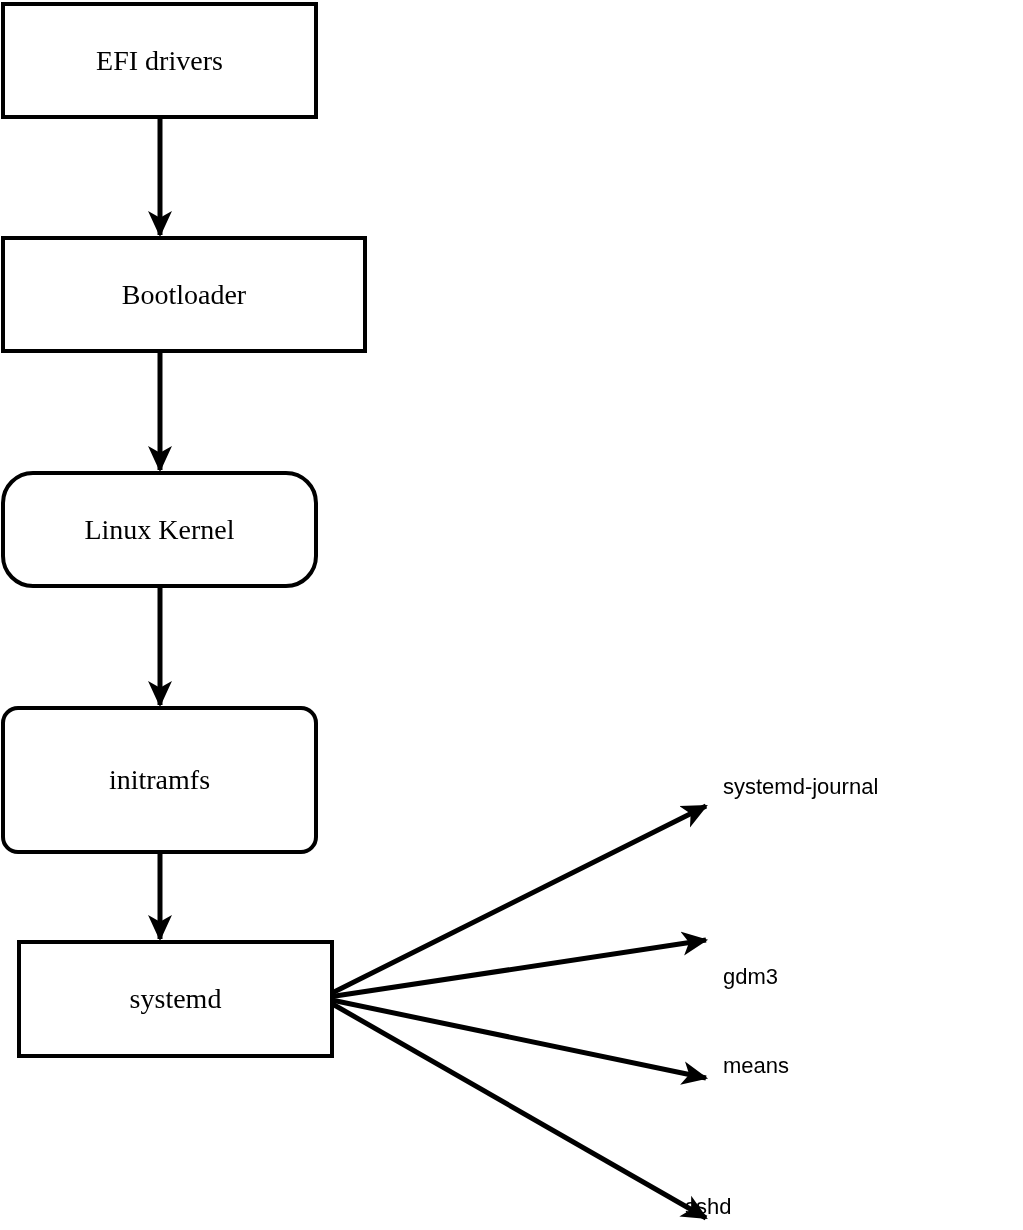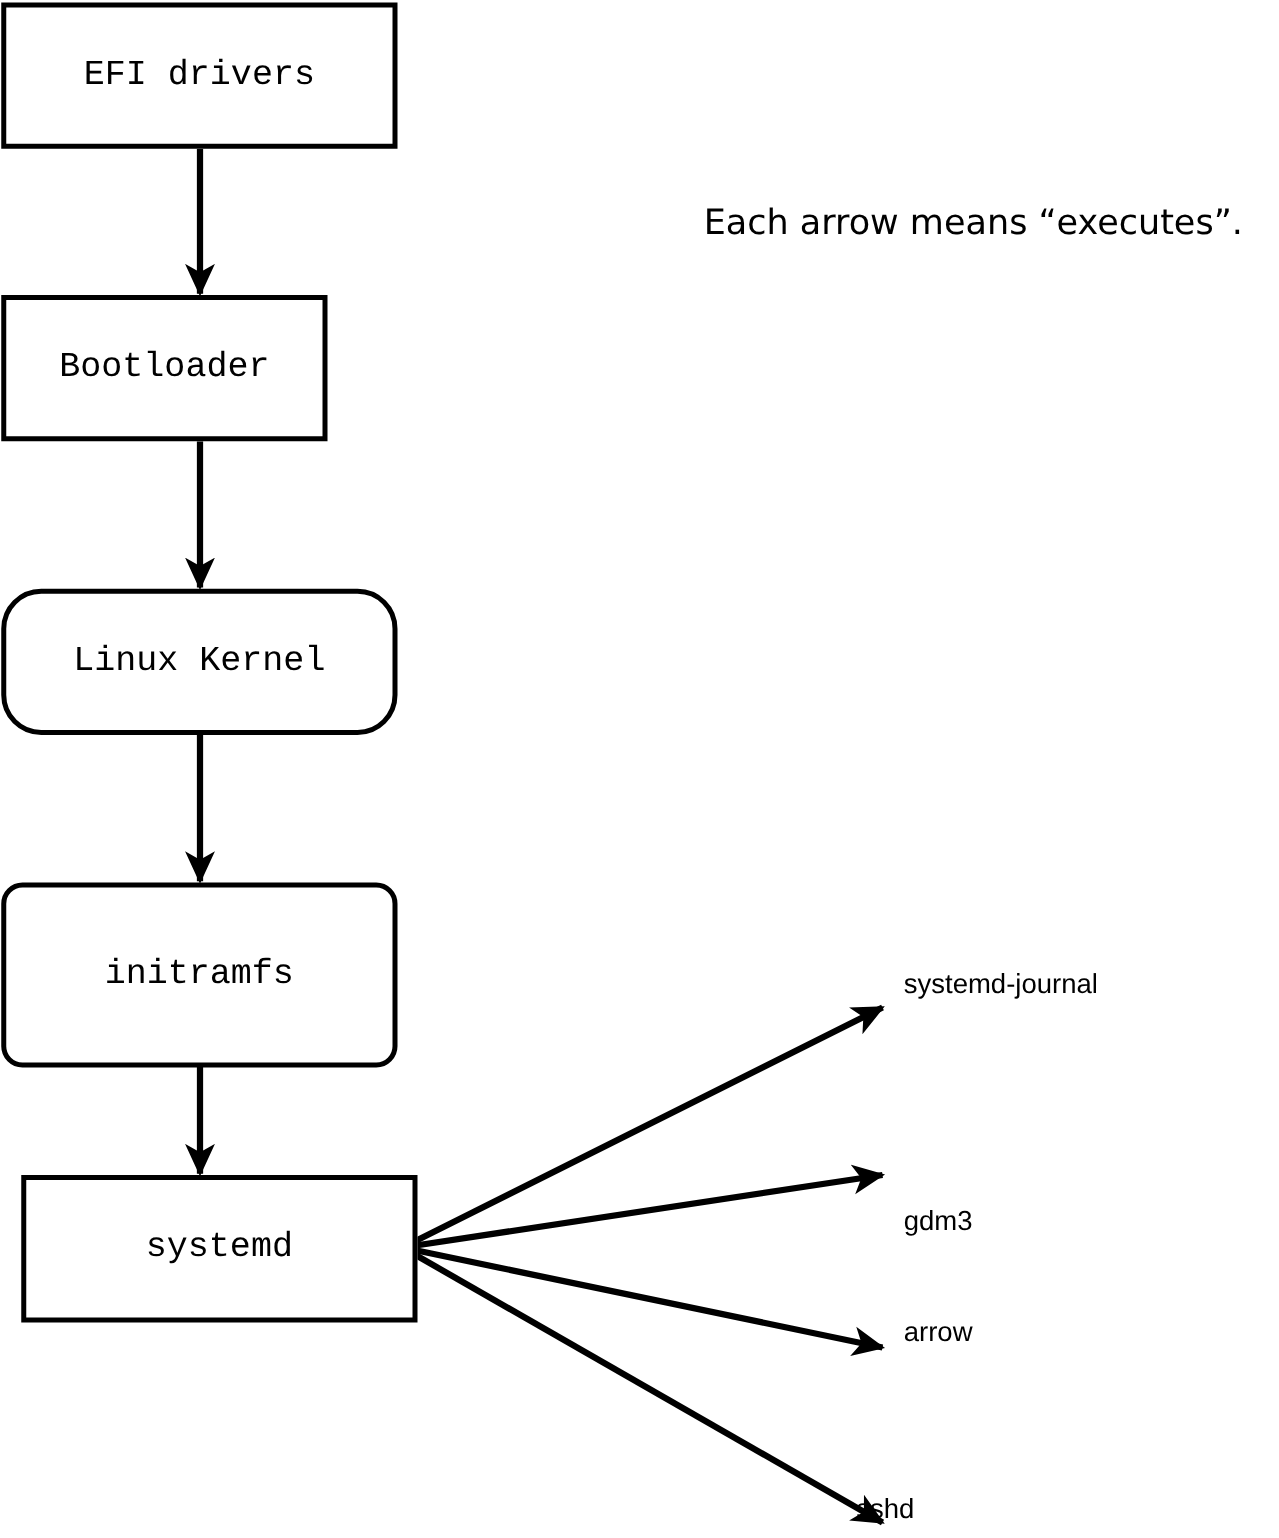--- a/index.html
+++ b/index.html
@@ -27,21 +27,21 @@
   .node-box {
     position: absolute;
     box-sizing: border-box;
     background: #ffffff;
     border: 4px solid #000000;
     display: flex;
     align-items: center;
     justify-content: center;
   }
   .node-label {
-    font-family: Liberation Mono, monospace;
+    font-family: Liberation Serif, serif;
     font-size: 28px;
     color: #000000;
     line-height: 1;
     white-space: nowrap;
   }
   .leaf-label {
     position: absolute;
     font-family: Liberation Sans, sans-serif;
     font-size: 22px;
     color: #000000;
@@ -79,35 +79,34 @@
         <line x1="322" y1="998" x2="706" y2="940" stroke="#000000" stroke-width="5" marker-end="url(#arrowhead)"></line>
         <line x1="322" y1="998" x2="706" y2="1078" stroke="#000000" stroke-width="5" marker-end="url(#arrowhead)"></line>
         <line x1="322" y1="998" x2="706" y2="1218" stroke="#000000" stroke-width="5" marker-end="url(#arrowhead)"></line>
       </g>
   </svg>
 
   <div id="boxes-layer">
       <div class="node-box" style="left: 1px; top: 2px; width: 317px; height: 117px;">
         <span class="node-label">EFI drivers</span>
       </div>
-      <div class="node-box" style="left: 1px; top: 236px; width: 261px; height: 117px;">
+      <div class="node-box" style="left: 1px; top: 236px; width: 366px; height: 117px;">
         <span class="node-label">Bootloader</span>
       </div>
       <div class="node-box" style="left: 1px; top: 471px; width: 317px; height: 117px; border-radius: 32px;">
         <span class="node-label">Linux Kernel</span>
       </div>
       <div class="node-box" style="left: 1px; top: 706px; width: 317px; height: 148px; border-radius: 17px;">
         <span class="node-label">initramfs</span>
       </div>
       <div class="node-box" style="left: 1px; top: 940px; width: 317px; height: 118px; margin-left: 16px;">
         <span class="node-label">systemd</span>
       </div>
     </div>
   <div id="labels-layer">
       <div class="leaf-label" style="left: 723px; top: 776px;">systemd-journal</div>
       <div class="leaf-label" style="left: 723px; top: 966px; text-align: right;">gdm3</div>
-      <div class="leaf-label" style="left: 723px; top: 1055px;">arrow</div>
+      <div class="leaf-label" style="left: 723px; top: 1055px;">means</div>
       <div class="leaf-label" style="left: 685px; top: 1196px;">sshd</div>
     </div>
 
-  <div class="caption" style="left:563px; top:164px;">Each arrow means “executes”.</div>
 
 </div>
 
 </body></html>

